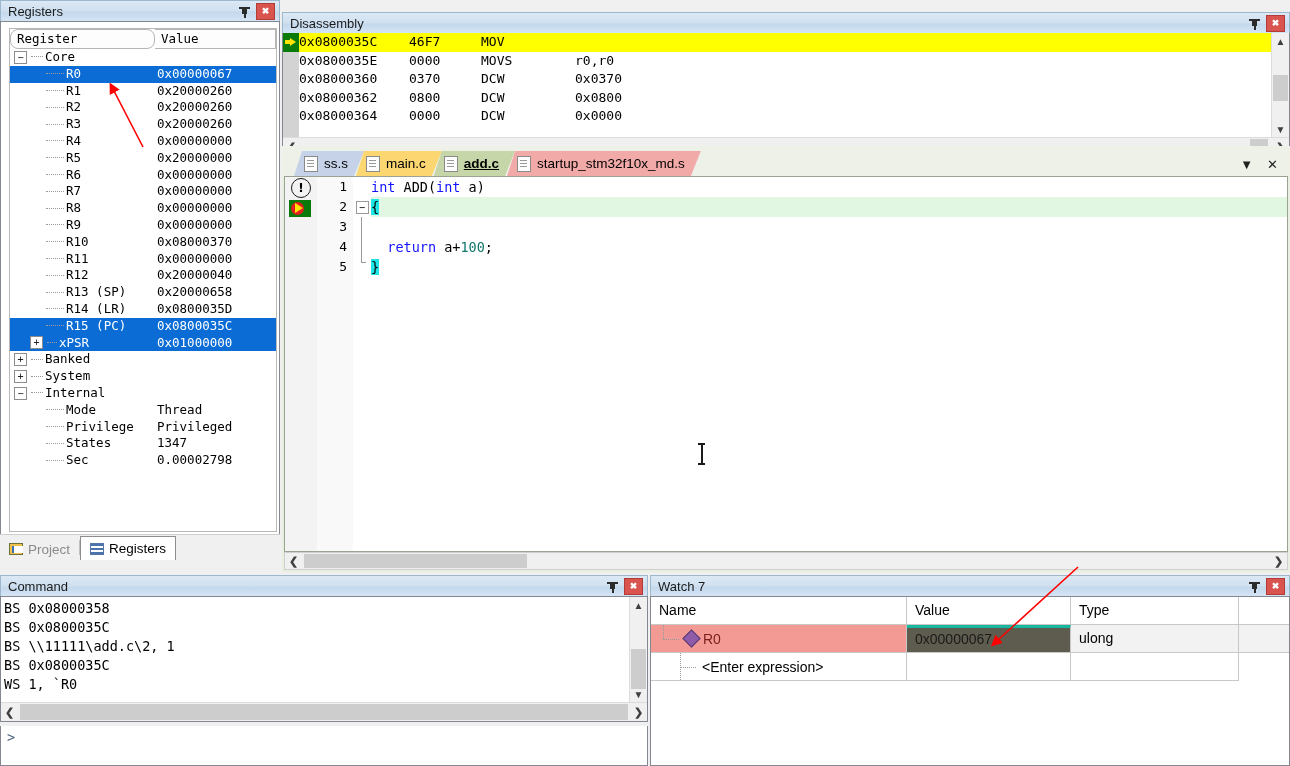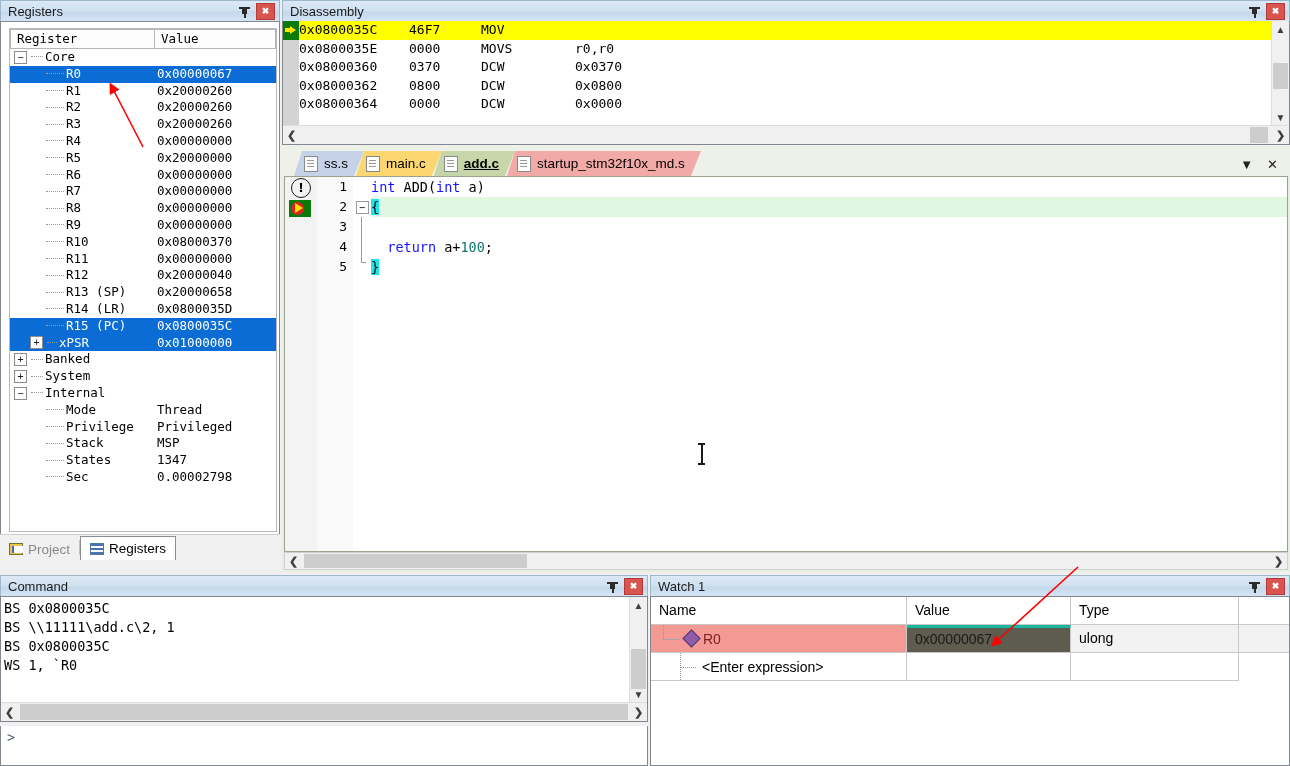--- a/index.html
+++ b/index.html
@@ -47,21 +47,21 @@
     overflow:hidden;
   }
   .reg-inner{position:absolute;left:8px;top:6px;right:2px;bottom:2px;
              border:1px solid #b8b8b8;background:#fff;overflow:hidden;}
   .reg-hdr{display:flex;height:20px;background:#fff;}
   .reg-hdr div{
     border:1px solid #b5b5b5;border-left:none;box-sizing:border-box;
     font-family:"DejaVu Sans Mono", monospace;font-size:12.5px;
     line-height:18px;padding-left:6px;background:#fdfdfd;color:#000;
   }
-  .reg-hdr .c1{width:145px;border-left:1px solid #b5b5b5;}
+  .reg-hdr .c1{width:145px;border-left:1px solid #b5b5b5;border-radius:8px;}
   .reg-hdr .c2{flex:1;}
   .reg-rows{font-family:"DejaVu Sans Mono", monospace;font-size:12.5px;}
   .rrow{height:16.8px;line-height:16.8px;display:flex;white-space:nowrap;position:relative;}
   .rrow .nm{width:145px;box-sizing:border-box;display:flex;align-items:center;overflow:hidden;}
   .rrow .vl{flex:1;padding-left:2px;overflow:hidden;}
   .rrow.sel{background:#0a6cd4;color:#fff;}
   .twisty{
     width:11px;height:11px;border:1px solid #8d8d8d;background:#fff;
     display:inline-flex;align-items:center;justify-content:center;
     font-size:10px;line-height:9px;color:#222;font-family:"DejaVu Sans Mono",monospace;
@@ -78,21 +78,21 @@
   .lp-tab.active{background:#fff;border:1px solid #8d8d8d;border-bottom:none;color:#000;height:23px;}
   .lp-sep{width:1px;height:15px;background:#c0c0c0;align-self:center;}
   .ico-proj{width:14px;height:12px;background:#f2c14b;border:1px solid #6f6f38;
             position:relative;box-sizing:border-box;}
   .ico-proj::after{content:"";position:absolute;left:2px;top:2px;width:9px;height:7px;
             background:#fff;border-left:2px solid #3d6fb5;}
   .ico-reg{width:14px;height:12px;background:#fff;border:1px solid #5577a8;box-sizing:border-box;
            background-image:repeating-linear-gradient(to bottom,#4a72ad 0px,#4a72ad 2px,#fff 2px,#fff 4px);}
 
   
-  #disasm{left:282px;top:0;width:1008px;height:145px;}
+  #disasm{left:282px;top:12px;width:1008px;height:145px;}
   .da-body{position:absolute;left:0;top:21px;right:0;bottom:0;background:#fff;
            border:1px solid #828790;border-top:none;box-sizing:border-box;overflow:hidden;}
   .da-code{position:absolute;left:0;top:0;right:17px;bottom:18px;overflow:hidden;background:#fff;}
   .da-gutter{position:absolute;left:0;top:0;width:16px;bottom:0;background:#d3d3d3;}
   .da-row{height:18.5px;line-height:18.5px;display:flex;white-space:nowrap;
           font-family:"DejaVu Sans Mono", monospace;font-size:13px;position:relative;
           padding-left:16px;}
   .da-row.cur{background:#ffff00;}
   .da-row .addr{width:110px;}
   .da-row .op{width:72px;}
@@ -423,28 +423,20 @@
                 <span style="width:34px"></span>
                 <span class="dots" style="width:18px"></span>
                 <span>Privilege</span>
               </div>
             <div class="vl">Privileged</div>
           </div>
           <div class="rrow">
             <div class="nm">
                 <span style="width:34px"></span>
                 <span class="dots" style="width:18px"></span>
-                <span>Stack</span>
-              </div>
-            <div class="vl">MSP</div>
-          </div>
-          <div class="rrow">
-            <div class="nm">
-                <span style="width:34px"></span>
-                <span class="dots" style="width:18px"></span>
                 <span>States</span>
               </div>
             <div class="vl">1347</div>
           </div>
           <div class="rrow">
             <div class="nm">
                 <span style="width:34px"></span>
                 <span class="dots" style="width:18px"></span>
                 <span>Sec</span>
               </div>
@@ -612,20 +604,21 @@
               <i class="h"></i>
               <i class="b"></i>
               <i class="s"></i>
             </span>
           </span>
         <span class="closebtn"></span>
       </span>
     </div>
     <div class="cmd-body">
       <div class="cmd-lines">
+        <div>BS 0x08000358</div>
         <div>BS 0x0800035C</div>
         <div>BS \\11111\add.c\2, 1</div>
         <div>BS 0x0800035C</div>
         <div>WS 1, `R0</div>
       </div>
       <div class="vsb">
         <div class="ar">▲</div>
         <div class="thumb" style="top:52px;height:40px;"></div>
         <div class="ar bot">▼</div>
       </div>
@@ -635,21 +628,21 @@
           <div class="thumb" style="left:2px;right:2px;"></div>
         </div>
         <div class="ar">❯</div>
       </div>
     </div>
     <div class="cmd-input">&gt;</div>
   </div>
 
   <div class="panel" id="watch">
     <div class="pnl-title">
-      <span class="cap">Watch 1</span>
+      <span class="cap">Watch 7</span>
       <span class="btns">
         <span class="pinbtn">
             <span class="pin">
               <i class="h"></i>
               <i class="b"></i>
               <i class="s"></i>
             </span>
           </span>
         <span class="closebtn"></span>
       </span>

